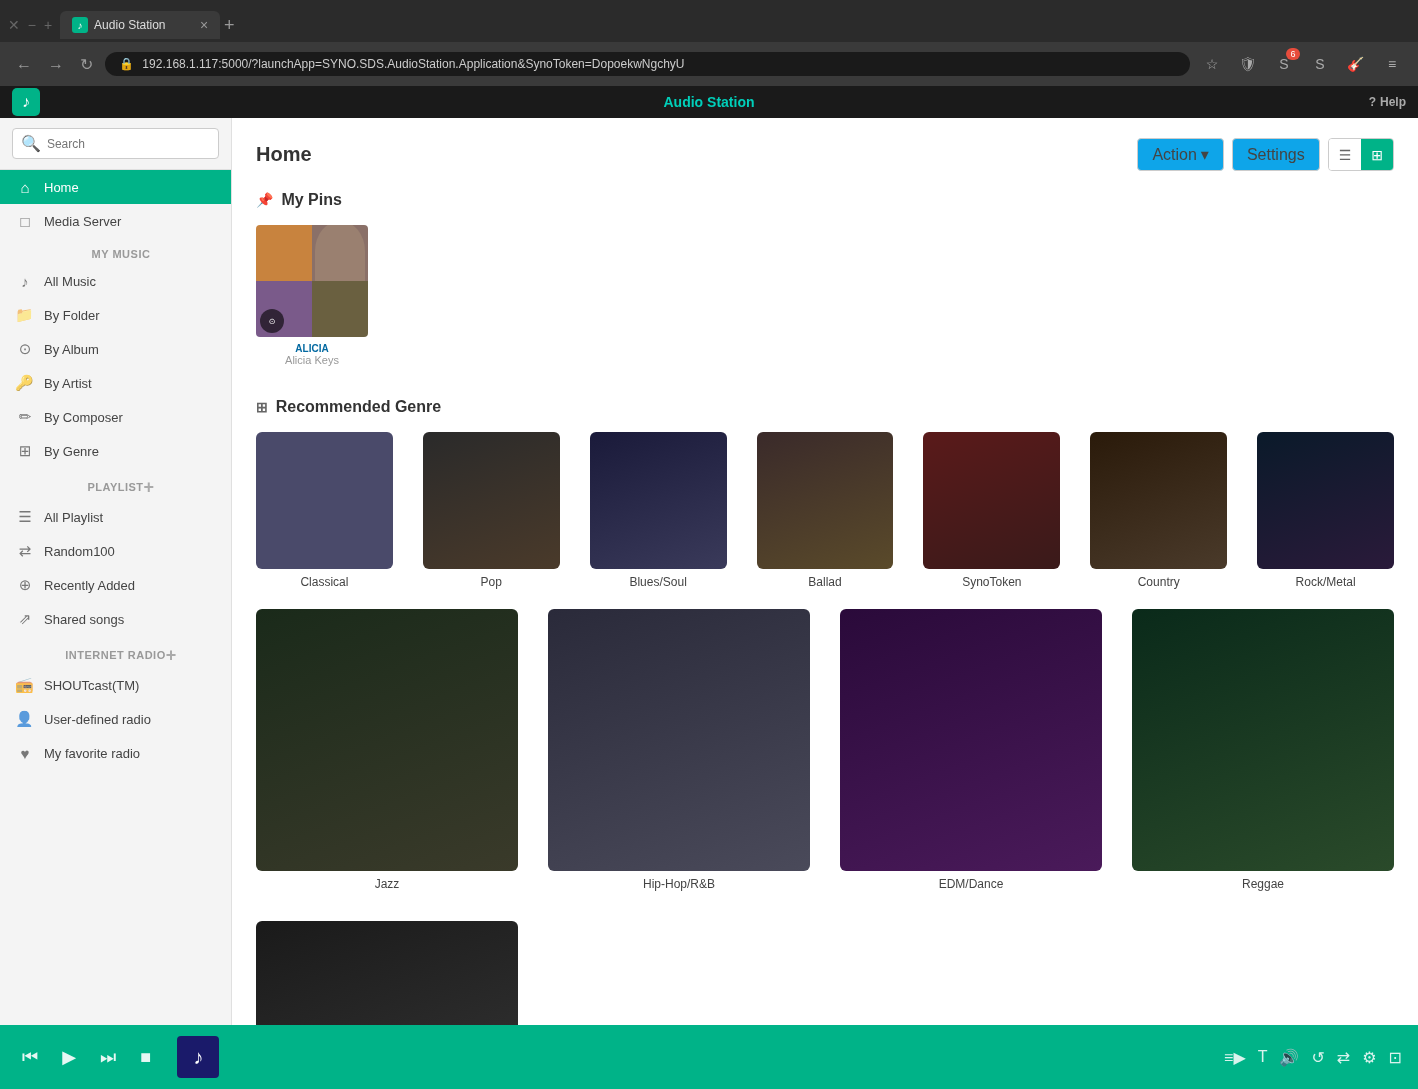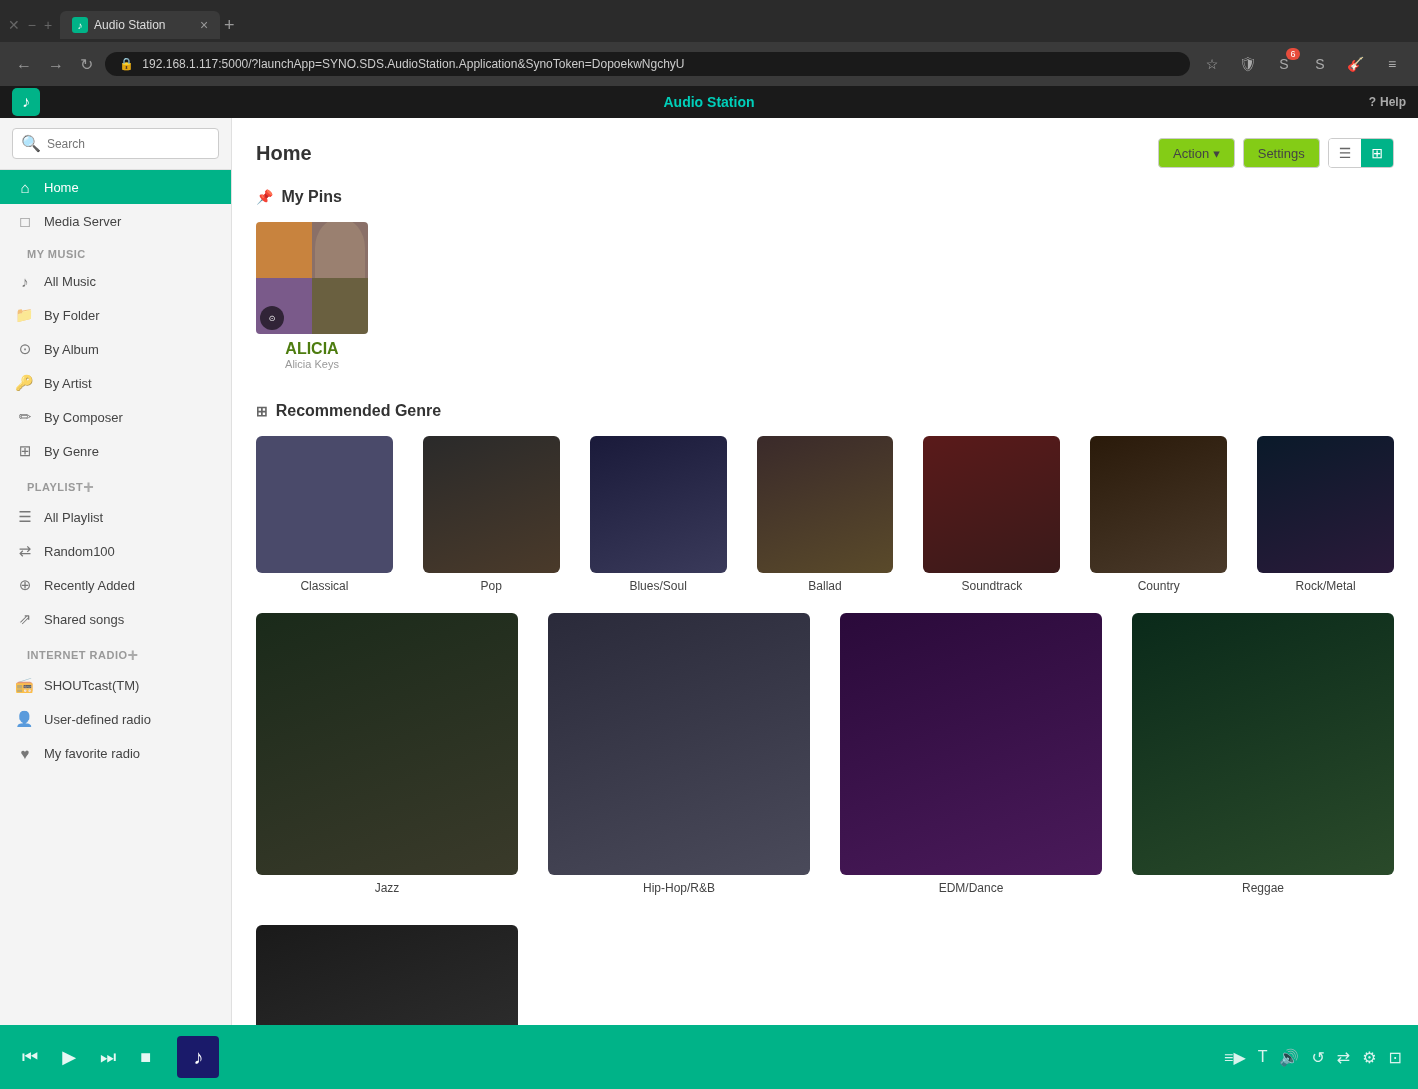--- a/index.html
+++ b/index.html
@@ -36,44 +36,44 @@
     .sidebar { width: 232px; background: #f4f4f4; border-right: 1px solid #e0e0e0; display: flex; flex-direction: column; overflow-y: auto; }
     .search-box { padding: 10px 12px; border-bottom: 1px solid #e0e0e0; }
     .search-input-wrap { display: flex; align-items: center; background: white; border: 1px solid #ccc; border-radius: 4px; padding: 5px 8px; gap: 6px; }
     .search-input-wrap input { border: none; outline: none; font-size: 12px; color: #0f172a; background: transparent; width: 100%; }
 
     .nav-item { display: flex; align-items: center; padding: 8px 16px; gap: 10px; cursor: pointer; font-size: 13px; color: #444; }
     .nav-item.active { background: #00b388; color: white; }
     .nav-item .nav-icon { width: 18px; height: 18px; display: flex; align-items: center; justify-content: center; font-size: 15px; opacity: 0.7; }
     .nav-item.active .nav-icon { opacity: 1; }
 
-    .section-header { padding: 10px 16px 4px; font-size: 11px; color: #999; font-weight: 600; text-transform: uppercase; letter-spacing: 0.5px; display: flex; align-items: center; justify-content: flex-start; margin-left: 11px; }
+    .section-header { padding: 10px 16px 4px; font-size: 11px; color: #999; font-weight: 600; text-transform: uppercase; letter-spacing: 0.5px; display: flex; align-items: center; justify-content: center; margin-left: 11px; }
     .section-header .add-btn { color: #aaa; font-size: 18px; cursor: pointer; line-height: 1; }
 
     
     .main-content { flex: 1; overflow-y: auto; background: white; padding: 20px 24px; }
     .page-title-row { display: flex; align-items: center; justify-content: space-between; margin-bottom: 20px; }
     .page-title { font-size: 20px; color: #333; font-weight: 600; display: flex; align-items: center; gap: 8px; }
     .toolbar-btns { display: flex; gap: 8px; }
-    .toolbar-btn { padding: 6px 14px; font-size: 13px; border: 1px solid #ccc; background: #84cc16; border-radius: 4px; cursor: pointer; color: #444; display: flex; align-items: center; gap: 4px; }
+    .toolbar-btn { padding: 6px 14px; font-size: 16px; border: 1px solid #ccc; background: #0ea5e9; border-radius: 4px; cursor: pointer; color: #444; display: flex; align-items: center; gap: 4px; }
     .view-btns { display: flex; border: 1px solid #ccc; border-radius: 4px; overflow: hidden; }
     .view-btn { padding: 6px 10px; background: white; border: none; cursor: pointer; color: #666; font-size: 14px; }
     .view-btn.active { background: #00b388; color: white; }
 
     .section-title { font-size: 16px; color: #333; font-weight: 600; margin-bottom: 16px; display: flex; align-items: center; gap: 8px; }
     .section-title .section-icon { color: #666; font-size: 14px; }
 
     
     .pins-section { margin-bottom: 30px; }
     .pin-album { display: inline-block; cursor: pointer; text-align: center; }
     .pin-album-art { width: 112px; height: 112px; position: relative; overflow: hidden; border-radius: 4px; margin-bottom: 6px; }
     .pin-album-grid { display: grid; grid-template-columns: 1fr 1fr; grid-template-rows: 1fr 1fr; width: 100%; height: 100%; }
     .pin-album-cell { overflow: hidden; }
     .pin-album-overlay { position: absolute; bottom: 4px; left: 4px; width: 24px; height: 24px; background: rgba(0,0,0,0.6); border-radius: 50%; display: flex; align-items: center; justify-content: center; color: white; font-size: 10px; }
-    .pin-album-title { font-size: 16px; color: #4d7c0f; font-weight: 600; }
+    .pin-album-title { font-size: 10px; color: #0369a1; font-weight: 600; }
     .pin-album-artist { font-size: 11px; color: #999; }
 
     
     .genre-grid { display: grid; grid-template-columns: repeat(7, 1fr); gap: 30px; margin-bottom: 20px; }
     .genre-card { cursor: pointer; text-align: center; }
     .genre-img { width: 100%; aspect-ratio: 1; border-radius: 6px; overflow: hidden; position: relative; display: flex; align-items: center; justify-content: center; }
     .genre-bg { position: absolute; top: 0; left: 0; right: 0; bottom: 0; background-size: cover; background-position: center; }
     .genre-label { font-size: 12px; color: #444; margin-top: 6px; }
 
     
@@ -357,21 +357,21 @@
             <div class="genre-bg" style="background: linear-gradient(160deg,#5a1a1a,#3a1a1a);"></div>
             <svg class="genre-svg" viewBox="0 0 48 48">
               <rect x="8" y="10" width="14" height="28" rx="2" stroke="white" stroke-width="1.5" fill="none"></rect>
               <circle cx="15" cy="28" r="5" stroke="white" stroke-width="1.2" fill="none"></circle>
               <circle cx="15" cy="16" r="2" stroke="white" stroke-width="1.2" fill="none"></circle>
               <rect x="26" y="10" width="14" height="28" rx="2" stroke="white" stroke-width="1.5" fill="none"></rect>
               <circle cx="33" cy="28" r="5" stroke="white" stroke-width="1.2" fill="none"></circle>
               <circle cx="33" cy="16" r="2" stroke="white" stroke-width="1.2" fill="none"></circle>
             </svg>
           </div>
-          <div class="genre-label">Soundtrack</div>
+          <div class="genre-label">SynoToken</div>
         </div>
 
         <div class="genre-card">
           <div class="genre-img genre-country">
             <div class="genre-bg" style="background: linear-gradient(160deg,#2a1a0a,#4a3a2a);"></div>
             <svg class="genre-svg" viewBox="0 0 48 48">
               <path d="M30 6l12 12-18 18c-2 2-6 2-9 0l-3-3c-2-3-2-7 0-9l18-18z" stroke="white" stroke-width="1.5" fill="none"></path>
               <circle cx="18" cy="30" r="5" stroke="white" stroke-width="1.2" fill="none"></circle>
               <line x1="30" y1="6" x2="38" y2="14" stroke="white" stroke-width="1.5"></line>
               <line x1="16" y1="26" x2="22" y2="32" stroke="white" stroke-width="1.2"></line>

